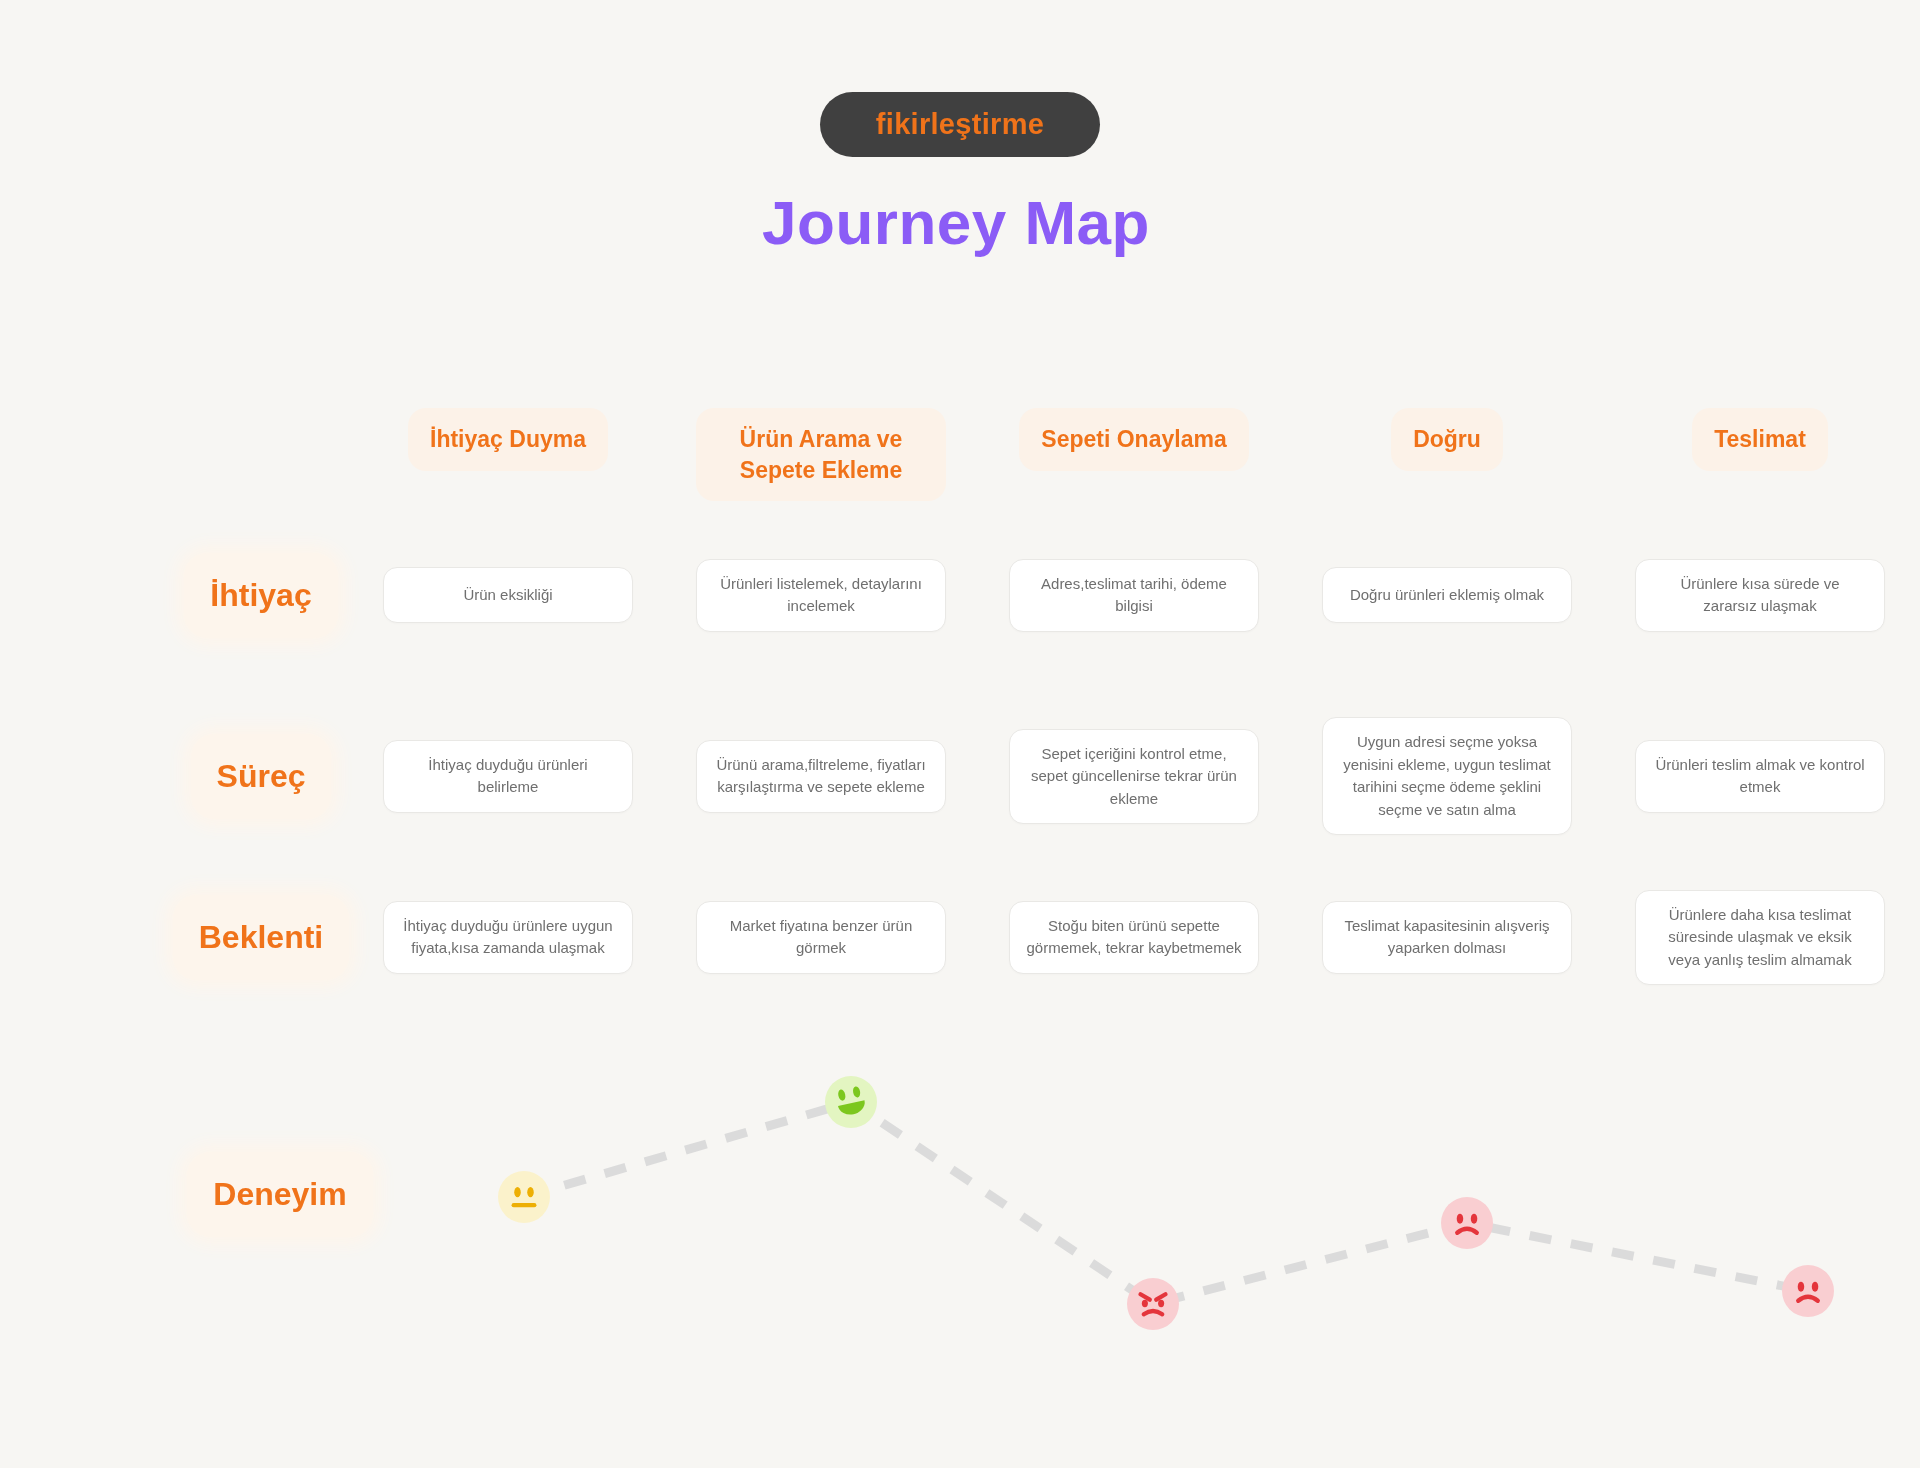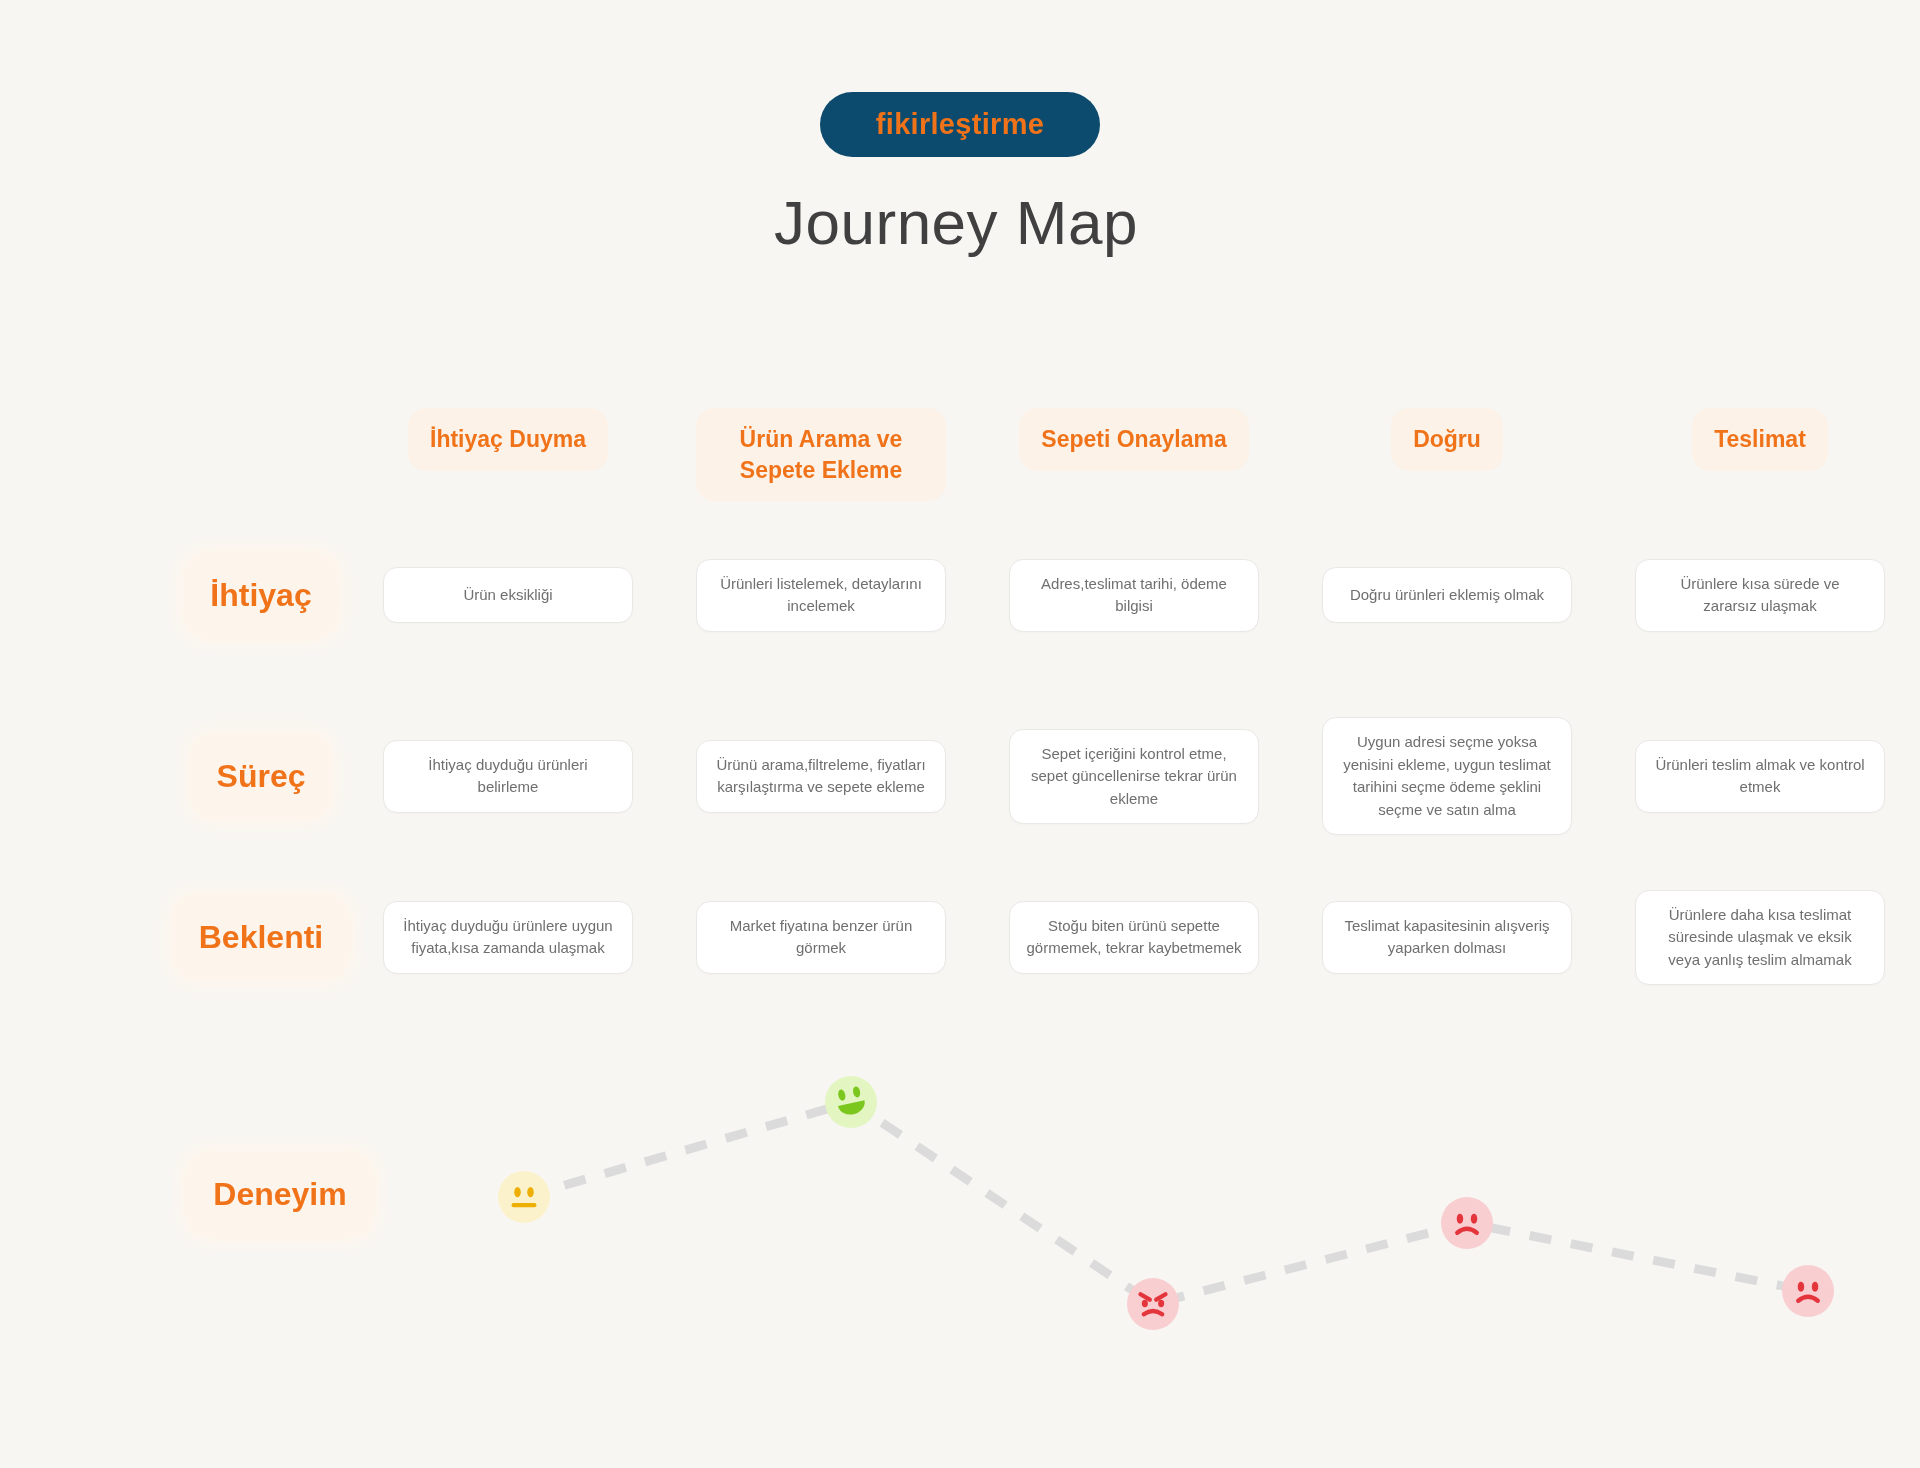--- a/index.html
+++ b/index.html
@@ -7,32 +7,32 @@
     width:1920px;height:1468px;
     background:#F7F6F3;
     font-family:"Liberation Sans","DejaVu Sans",sans-serif;
     overflow:hidden;
   }
   .page{width:1920px;height:1468px;display:flex;flex-direction:column;align-items:center;}
 
   
   .top-badge{
     margin-top:92px;
-    background:#0c4a6e;
+    background:#404040;
     color:#F0731A;
     font-size:29px;font-weight:bold;
     padding:16px 56px;
     border-radius:40px;
     letter-spacing:.3px;
   }
   
   .page-title{
     margin:30px 8px 0 0;
     font-size:62px;line-height:1.15;
-    font-weight:400;color:#404040;
+    font-weight:700;color:#8b5cf6;
     letter-spacing:.5px;
   }
 
   
   .grid{margin-top:150px;width:1752px;}
   .row{display:flex;padding-left:55px;box-sizing:border-box;}
   .label-cell{width:244px;display:flex;align-items:center;justify-content:center;flex:0 0 auto;}
   .col-cell{width:250px;margin-right:63px;display:flex;justify-content:center;flex:0 0 auto;}
   .header-row{height:92px;}
   .header-row .col-cell{align-items:flex-start;}

